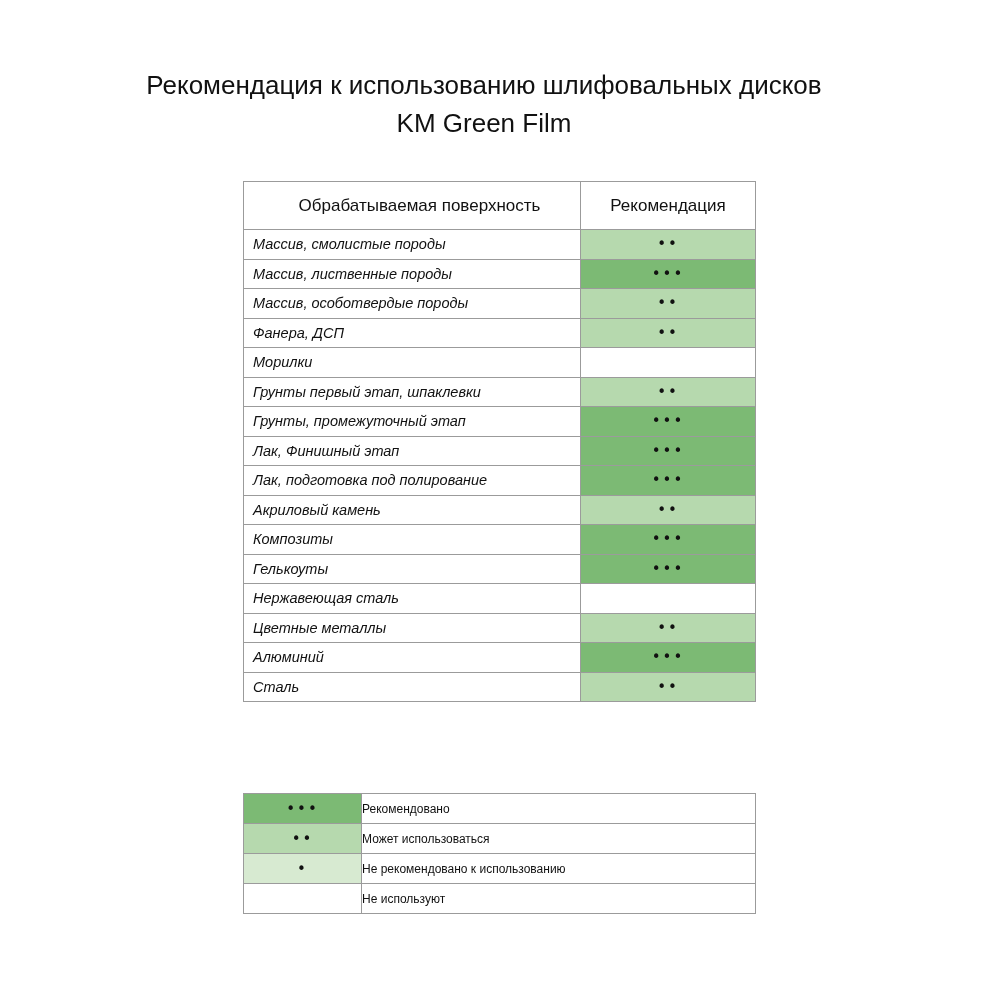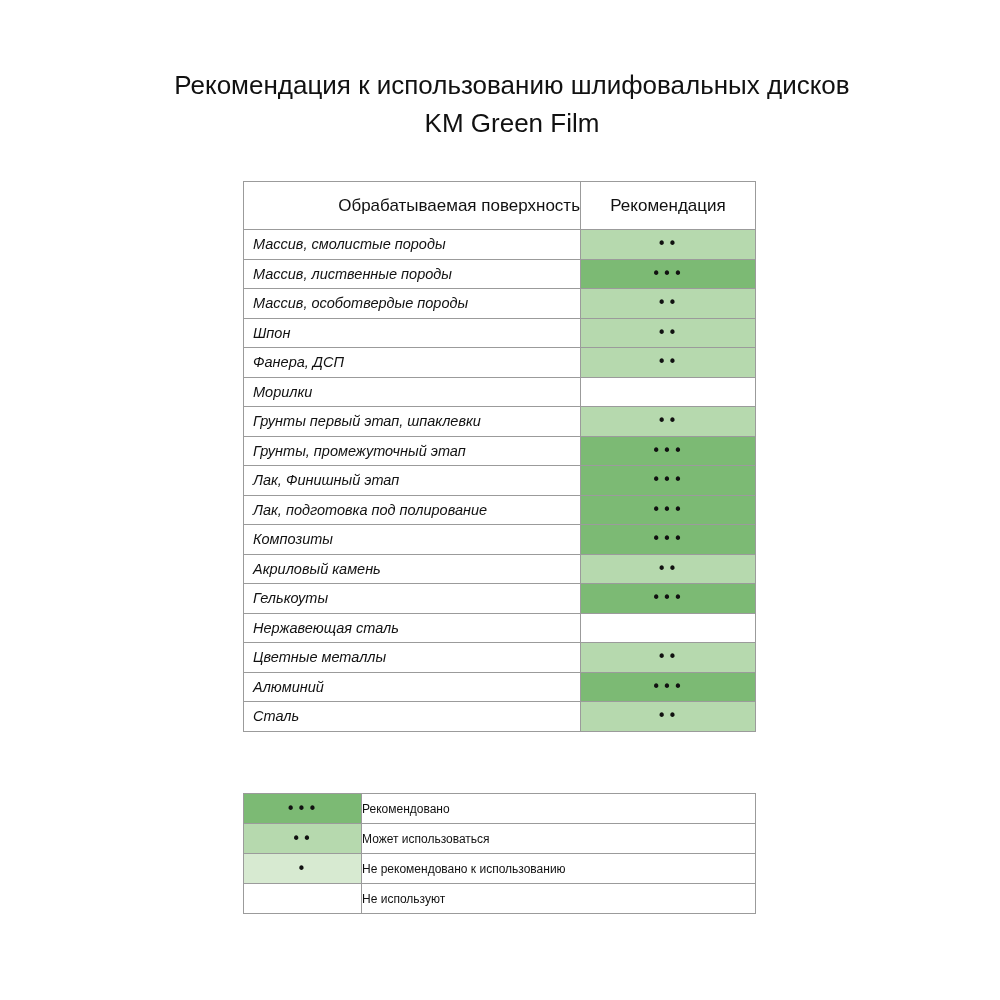--- a/index.html
+++ b/index.html
@@ -18,21 +18,21 @@
   .page {
     width: 1000px;
     height: 1000px;
     box-sizing: border-box;
     padding: 0;
     position: relative;
   }
   .title {
     position: absolute;
     top: 66px;
-    left: 152px;
+    left: 124px;
     width: 720px;
     text-align: center;
     font-size: 26px;
     line-height: 38px;
     font-weight: 400;
     color: #111111;
   }
   .main-table {
     position: absolute;
     top: 181px;
@@ -47,21 +47,21 @@
     vertical-align: middle;
   }
   .main-table th {
     font-weight: 400;
     font-size: 17px;
     height: 47px;
     color: #111111;
     text-align: center;
   }
   .main-table th.surface-head {
-    text-align: right;
+    text-align: center;
     padding-left: 15px;
   }
   .col-surface { width: 337px; }
   .col-rec { width: 175px; }
   .main-table td.surface {
     font-size: 14.5px;
     height: 28.5px;
     padding-left: 9px;
     color: #111111;
     white-space: nowrap;
@@ -134,24 +134,20 @@
         </tr>
         <tr>
           <td class="surface">Массив, лиственные породы</td>
           <td class="rec lvl3"><span class="dots">•••</span></td>
         </tr>
         <tr>
           <td class="surface">Массив, особотвердые породы</td>
           <td class="rec lvl2"><span class="dots">••</span></td>
         </tr>
         <tr>
-          <td class="surface">Шпон</td>
-          <td class="rec lvl2"><span class="dots">••</span></td>
-        </tr>
-        <tr>
           <td class="surface">Фанера, ДСП</td>
           <td class="rec lvl2"><span class="dots">••</span></td>
         </tr>
         <tr>
           <td class="surface">Морилки</td>
           <td class="rec lvl0"><span class="dots"></span></td>
         </tr>
         <tr>
           <td class="surface">Грунты первый этап, шпаклевки</td>
           <td class="rec lvl2"><span class="dots">••</span></td>
@@ -162,26 +158,26 @@
         </tr>
         <tr>
           <td class="surface">Лак, Финишный этап</td>
           <td class="rec lvl3"><span class="dots">•••</span></td>
         </tr>
         <tr>
           <td class="surface">Лак, подготовка под полирование</td>
           <td class="rec lvl3"><span class="dots">•••</span></td>
         </tr>
         <tr>
+          <td class="surface">Акриловый камень</td>
+          <td class="rec lvl2"><span class="dots">••</span></td>
+        </tr>
+        <tr>
           <td class="surface">Композиты</td>
           <td class="rec lvl3"><span class="dots">•••</span></td>
-        </tr>
-        <tr>
-          <td class="surface">Акриловый камень</td>
-          <td class="rec lvl2"><span class="dots">••</span></td>
         </tr>
         <tr>
           <td class="surface">Гелькоуты</td>
           <td class="rec lvl3"><span class="dots">•••</span></td>
         </tr>
         <tr>
           <td class="surface">Нержавеющая сталь</td>
           <td class="rec lvl0"><span class="dots"></span></td>
         </tr>
         <tr>

